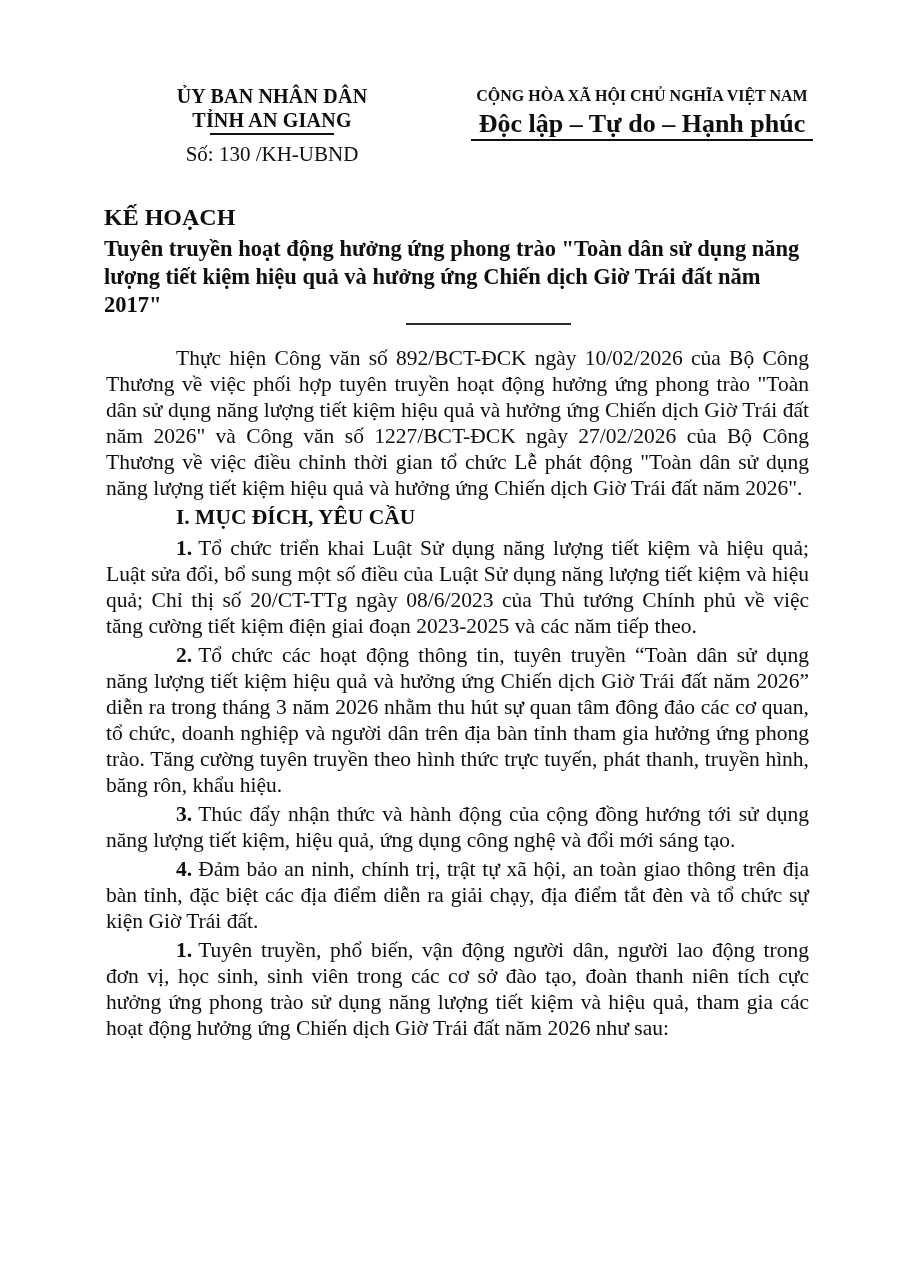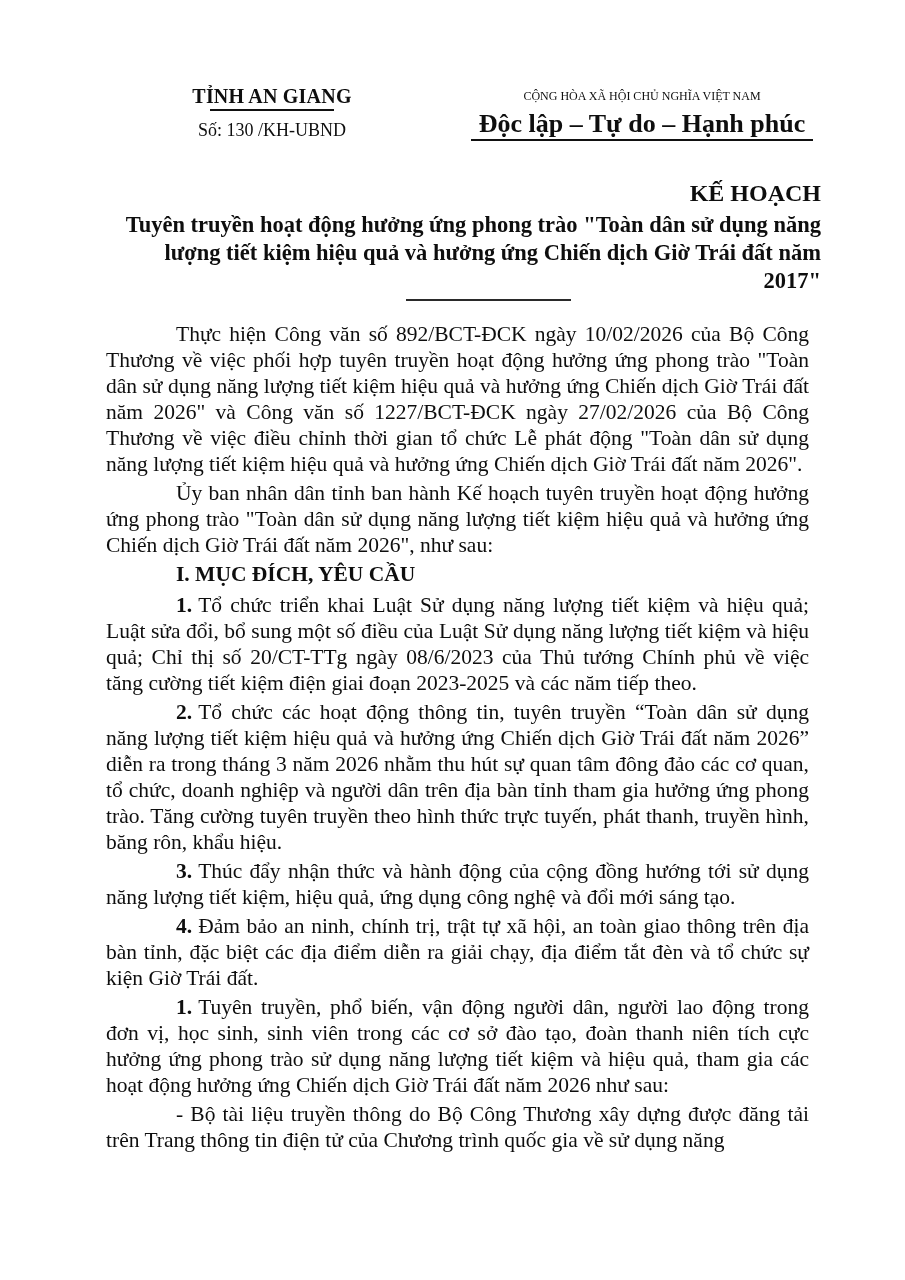--- a/index.html
+++ b/index.html
@@ -40,26 +40,26 @@
     font-size: 20px;
     line-height: 24px;
     letter-spacing: 0.2px;
   }
   .rule-short {
     width: 124px;
     border-bottom: 2px solid #111;
     margin: 1px auto 7px auto;
   }
   .doc-number {
-    font-size: 18px;
+    font-size: 21px;
     line-height: 25px;
   }
   .country-name {
-    font-weight: normal;
-    font-size: 12px;
+    font-weight: bold;
+    font-size: 16px;
     line-height: 24px;
   }
   .motto-line {
     margin-top: 3px;
     line-height: 26px;
   }
   .motto-line span {
     display: inline-block;
     font-weight: bold;
     font-size: 26px;
@@ -68,21 +68,21 @@
   }
   .place-date {
     font-style: italic;
     font-size: 21px;
     margin-top: 5px;
     line-height: 25px;
   }
   
   .doc-title {
     margin-top: 36px;
-    text-align: right;
+    text-align: left;
     padding: 0 84px 0 104px;
   }
   .doc-type {
     font-weight: bold;
     font-size: 24px;
     line-height: 28px;
   }
   .doc-subject {
     font-weight: bold;
     font-size: 22.5px;
@@ -118,51 +118,50 @@
     padding-right: 6px;
   }
 </style>
 </head>
 <body>
 
 <div class="page">
 
   <header class="doc-header">
     <div class="header-left">
+      <div class="authority-name">ỦY BAN NHÂN DÂN</div>
       <div class="authority-province">TỈNH AN GIANG</div>
       <div class="rule-short"></div>
       <div class="doc-number">Số: 130 /KH-UBND</div>
     </div>
     <div class="header-right">
       <div class="country-name">CỘNG HÒA XÃ HỘI CHỦ NGHĨA VIỆT NAM</div>
       <div class="motto-line">
         <span>Độc lập – Tự do – Hạnh phúc</span>
       </div>
     </div>
   </header>
 
   <section class="doc-title">
     <div class="doc-type">KẾ HOẠCH</div>
     <div class="doc-subject">Tuyên truyền hoạt động hưởng ứng phong trào "Toàn dân sử dụng năng lượng tiết kiệm hiệu quả và hưởng ứng Chiến dịch Giờ Trái đất năm 2017"</div>
     <div class="title-rule"></div>
   </section>
 
   <section class="doc-body">
     <p class="para">Thực hiện Công văn số 892/BCT-ĐCK ngày 10/02/2026 của Bộ Công Thương về việc phối hợp tuyên truyền hoạt động hưởng ứng phong trào "Toàn dân sử dụng năng lượng tiết kiệm hiệu quả và hưởng ứng Chiến dịch Giờ Trái đất năm 2026" và Công văn số 1227/BCT-ĐCK ngày 27/02/2026 của Bộ Công Thương về việc điều chỉnh thời gian tổ chức Lễ phát động "Toàn dân sử dụng năng lượng tiết kiệm hiệu quả và hưởng ứng Chiến dịch Giờ Trái đất năm 2026".</p>
-    <p class="para">Ủy ban nhân dân tỉnh ban hành Kế hoạch tuyên truyền hoạt động hưởng ứng phong trào "Toàn dân sử dụng năng lượng tiết kiệm hiệu quả và hưởng ứng Chiến dịch Giờ Trái đất năm 2026", như sau:</p>
 
     <p class="heading">I. MỤC ĐÍCH, YÊU CẦU</p>
 
     <p class="para"><span class="pnum">1.</span><span>Tổ chức triển khai Luật Sử dụng năng lượng tiết kiệm và hiệu quả; Luật sửa đổi, bổ sung một số điều của Luật Sử dụng năng lượng tiết kiệm và hiệu quả; Chỉ thị số 20/CT-TTg ngày 08/6/2023 của Thủ tướng Chính phủ về việc tăng cường tiết kiệm điện giai đoạn 2023-2025 và các năm tiếp theo.</span></p>
 
     <p class="para"><span class="pnum">2.</span><span>Tổ chức các hoạt động thông tin, tuyên truyền “Toàn dân sử dụng năng lượng tiết kiệm hiệu quả và hưởng ứng Chiến dịch Giờ Trái đất năm 2026” diễn ra trong tháng 3 năm 2026 nhằm thu hút sự quan tâm đông đảo các cơ quan, tổ chức, doanh nghiệp và người dân trên địa bàn tỉnh tham gia hưởng ứng phong trào. Tăng cường tuyên truyền theo hình thức trực tuyến, phát thanh, truyền hình, băng rôn, khẩu hiệu.</span></p>
 
     <p class="para"><span class="pnum">3.</span><span>Thúc đẩy nhận thức và hành động của cộng đồng hướng tới sử dụng năng lượng tiết kiệm, hiệu quả, ứng dụng công nghệ và đổi mới sáng tạo.</span></p>
 
     <p class="para"><span class="pnum">4.</span><span>Đảm bảo an ninh, chính trị, trật tự xã hội, an toàn giao thông trên địa bàn tỉnh, đặc biệt các địa điểm diễn ra giải chạy, địa điểm tắt đèn và tổ chức sự kiện Giờ Trái đất.</span></p>
 
 
     <p class="para"><span class="pnum">1.</span><span>Tuyên truyền, phổ biến, vận động người dân, người lao động trong đơn vị, học sinh, sinh viên trong các cơ sở đào tạo, đoàn thanh niên tích cực hưởng ứng phong trào sử dụng năng lượng tiết kiệm và hiệu quả, tham gia các hoạt động hưởng ứng Chiến dịch Giờ Trái đất năm 2026 như sau:</span></p>
 
-    <p class="para">- Bộ tài liệu truyền thông do Bộ Công Thương xây dựng được đăng tải trên Trang thông tin điện tử của Chương trình quốc gia về sử dụng năng</p>
   </section>
 
 </div>
 
 </body></html>

